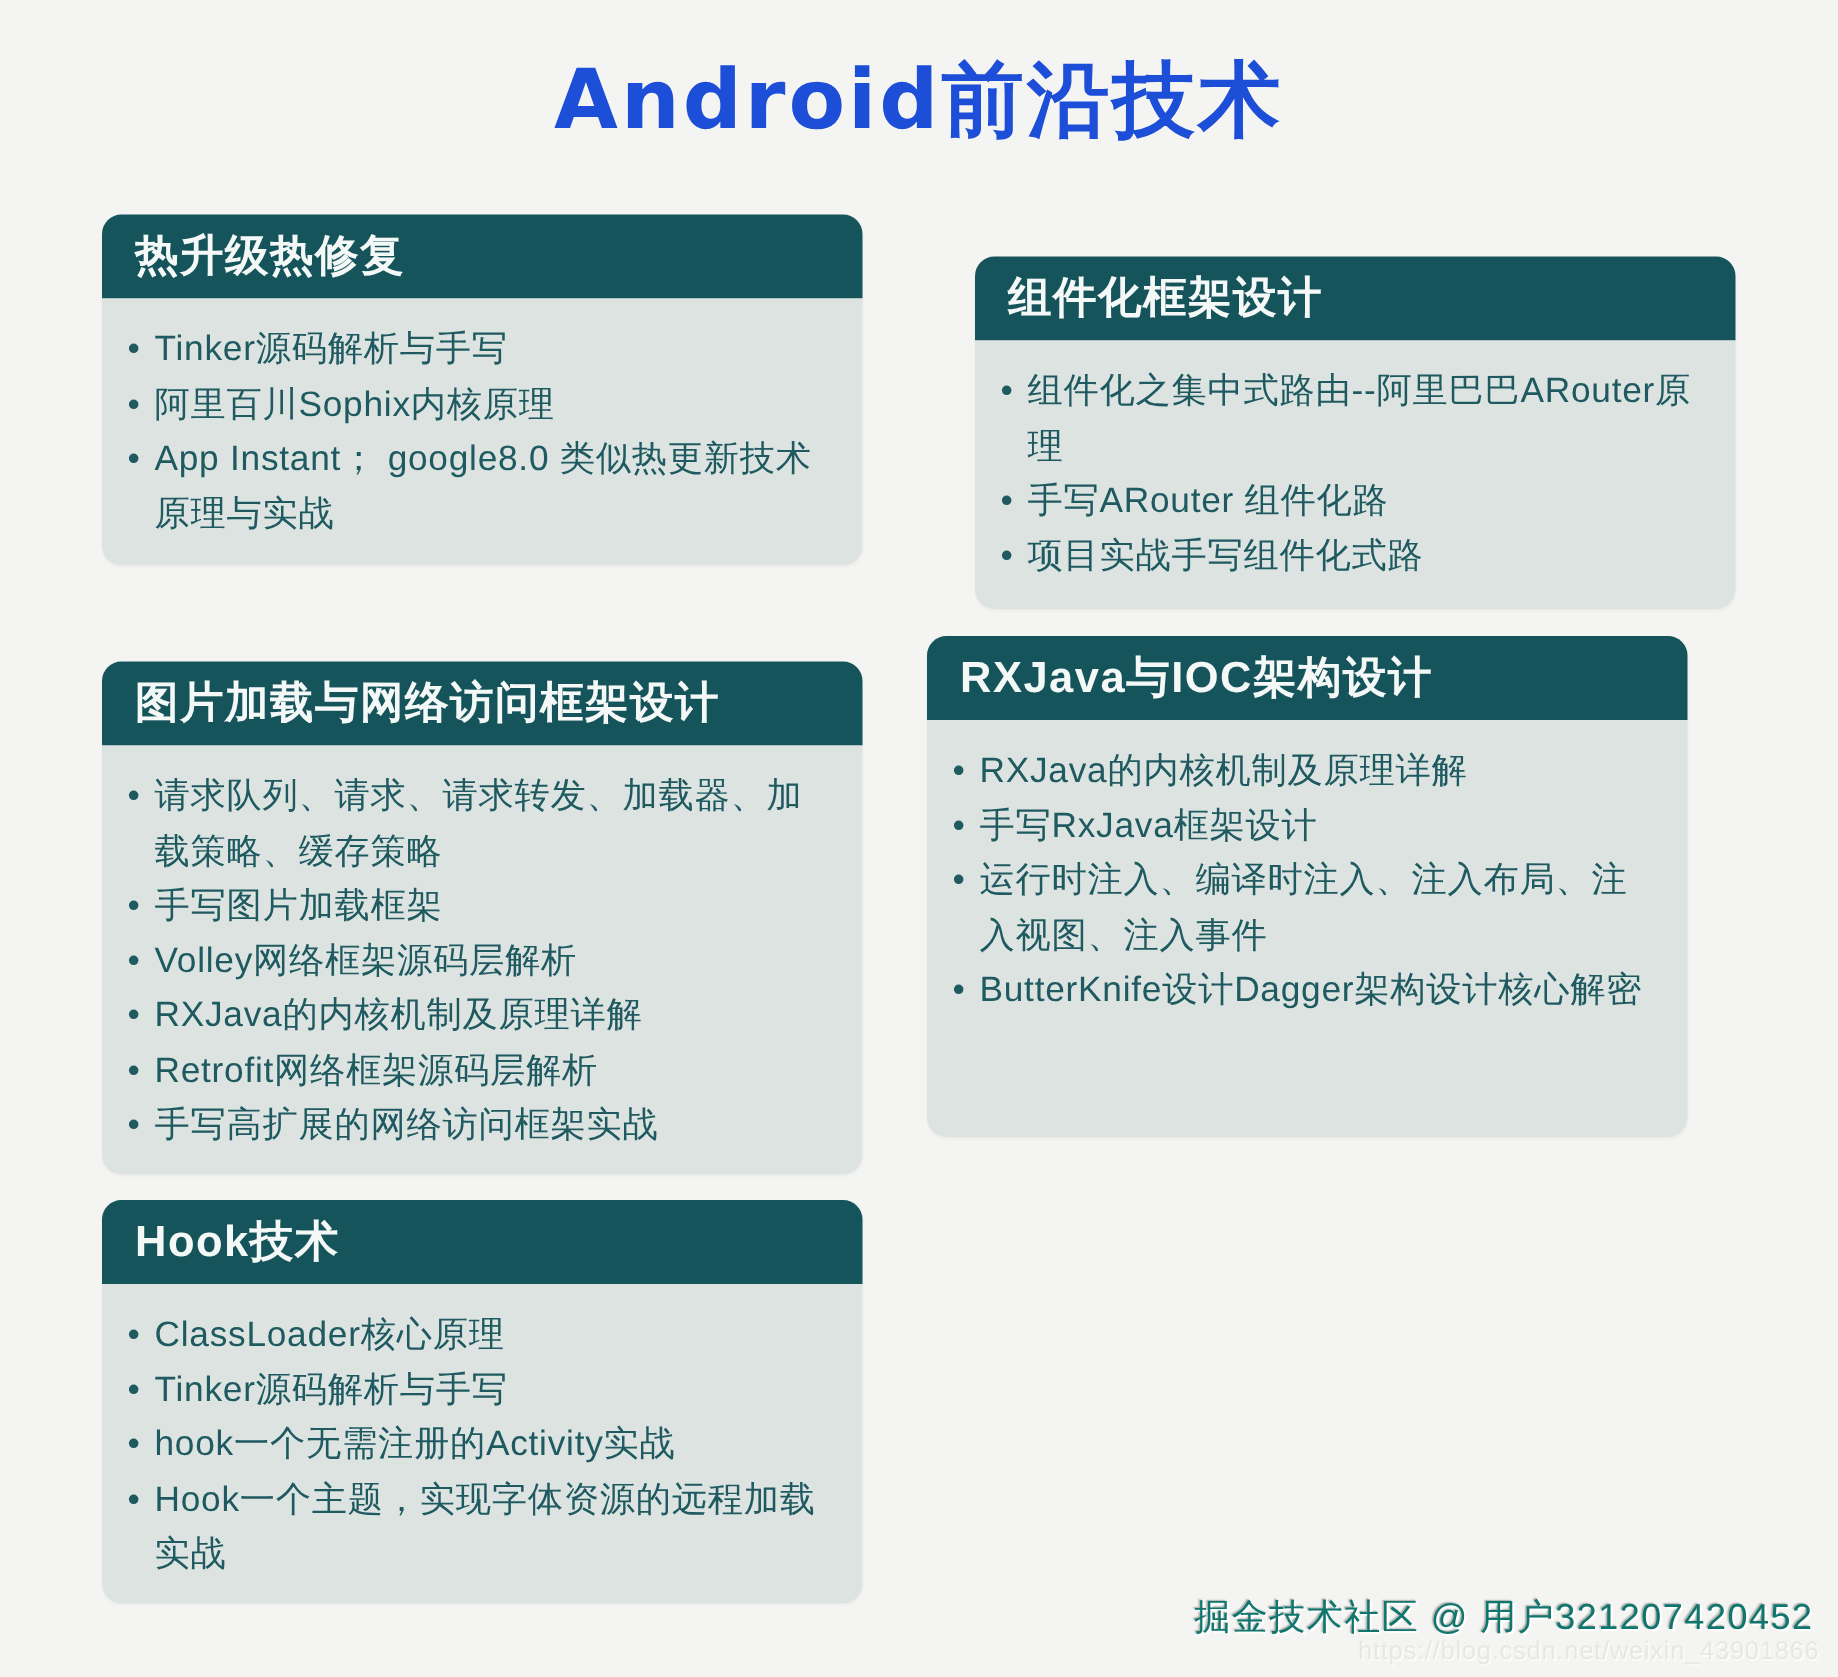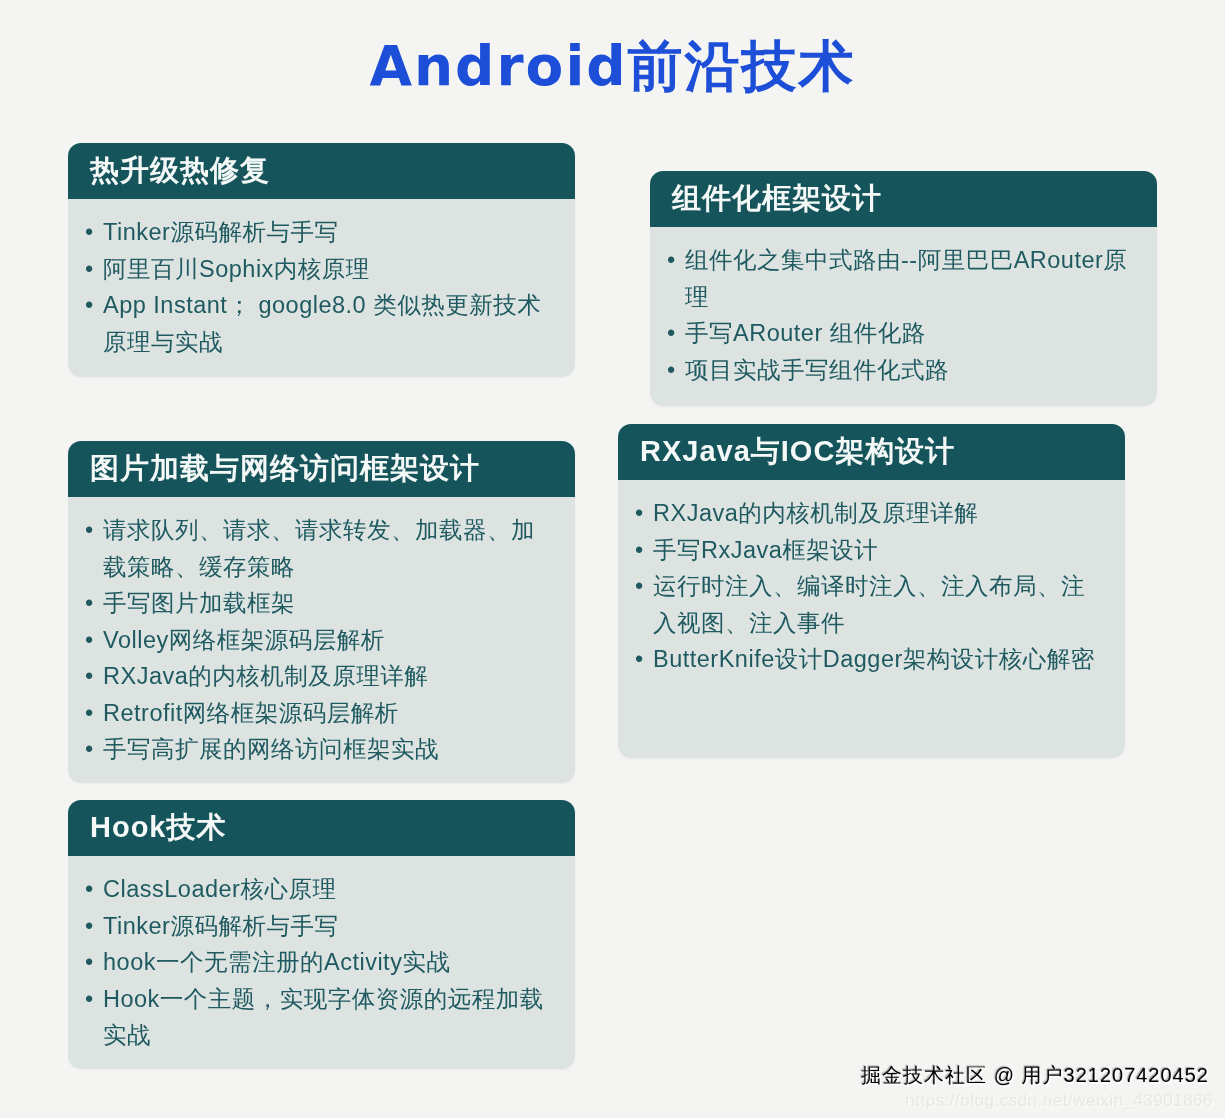--- a/index.html
+++ b/index.html
@@ -75,23 +75,23 @@
     position: absolute;
     left: 5px;
     top: 0;
     font-size: 23.5px;
     color: #1e5a60;
   }
   .watermark-line1 {
     position: absolute;
     right: 16px;
     top: 1062px;
-    font-size: 20px;
+    font-size: 24px;
     letter-spacing: 1px;
-    color: #000000;
+    color: #0f766e;
     text-shadow: 1.5px 1.5px 1px #ffffff, -1px -1px 1px #aaaaa8;
     text-align: right;
   }
   .watermark-line2 {
     position: absolute;
     right: 12px;
     top: 1091px;
     font-size: 17px;
     letter-spacing: 0.5px;
     color: #e7e7e5;

